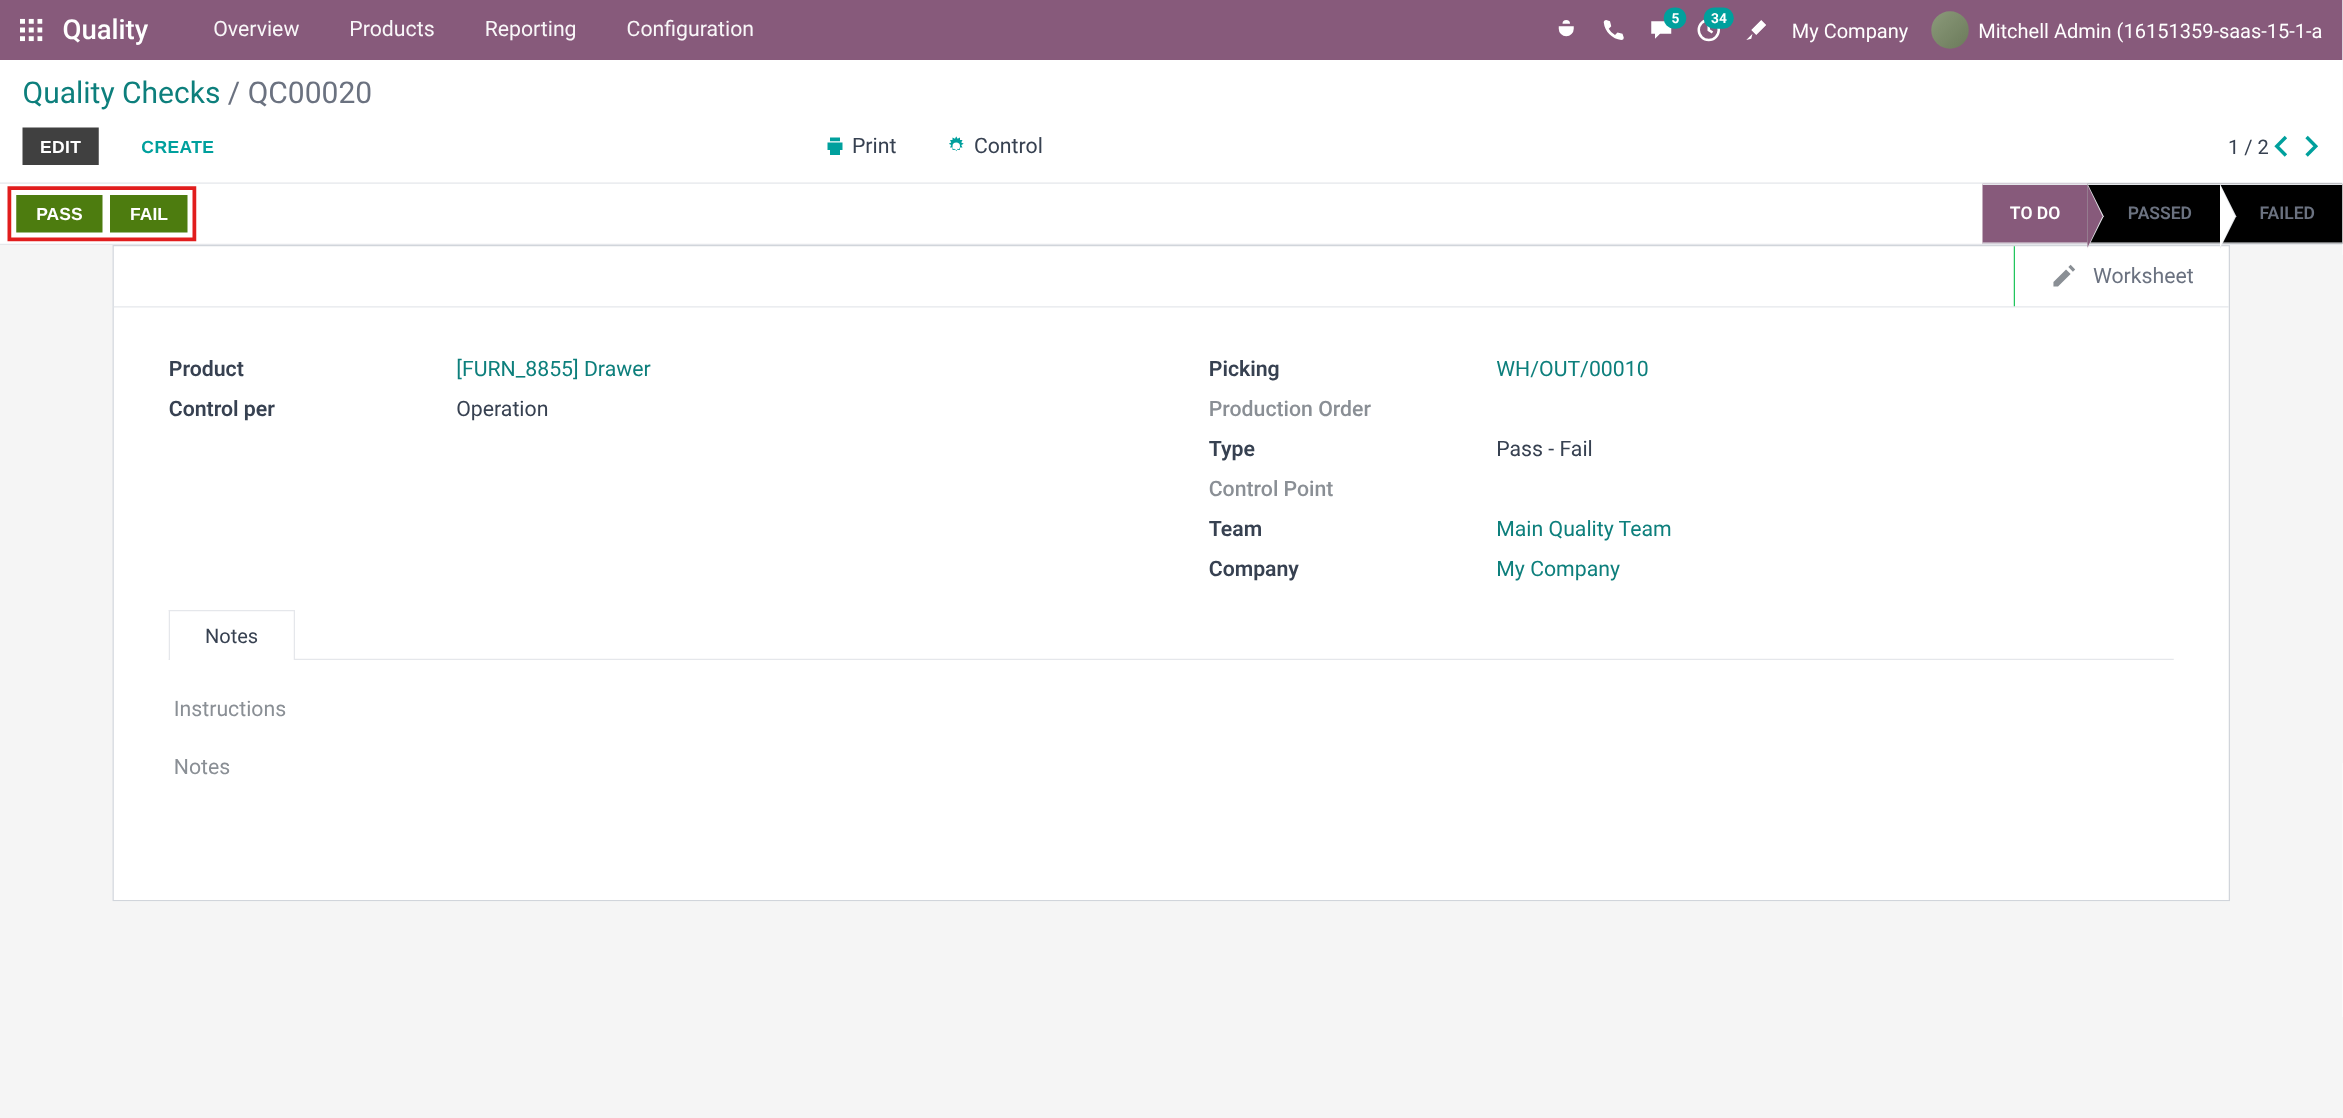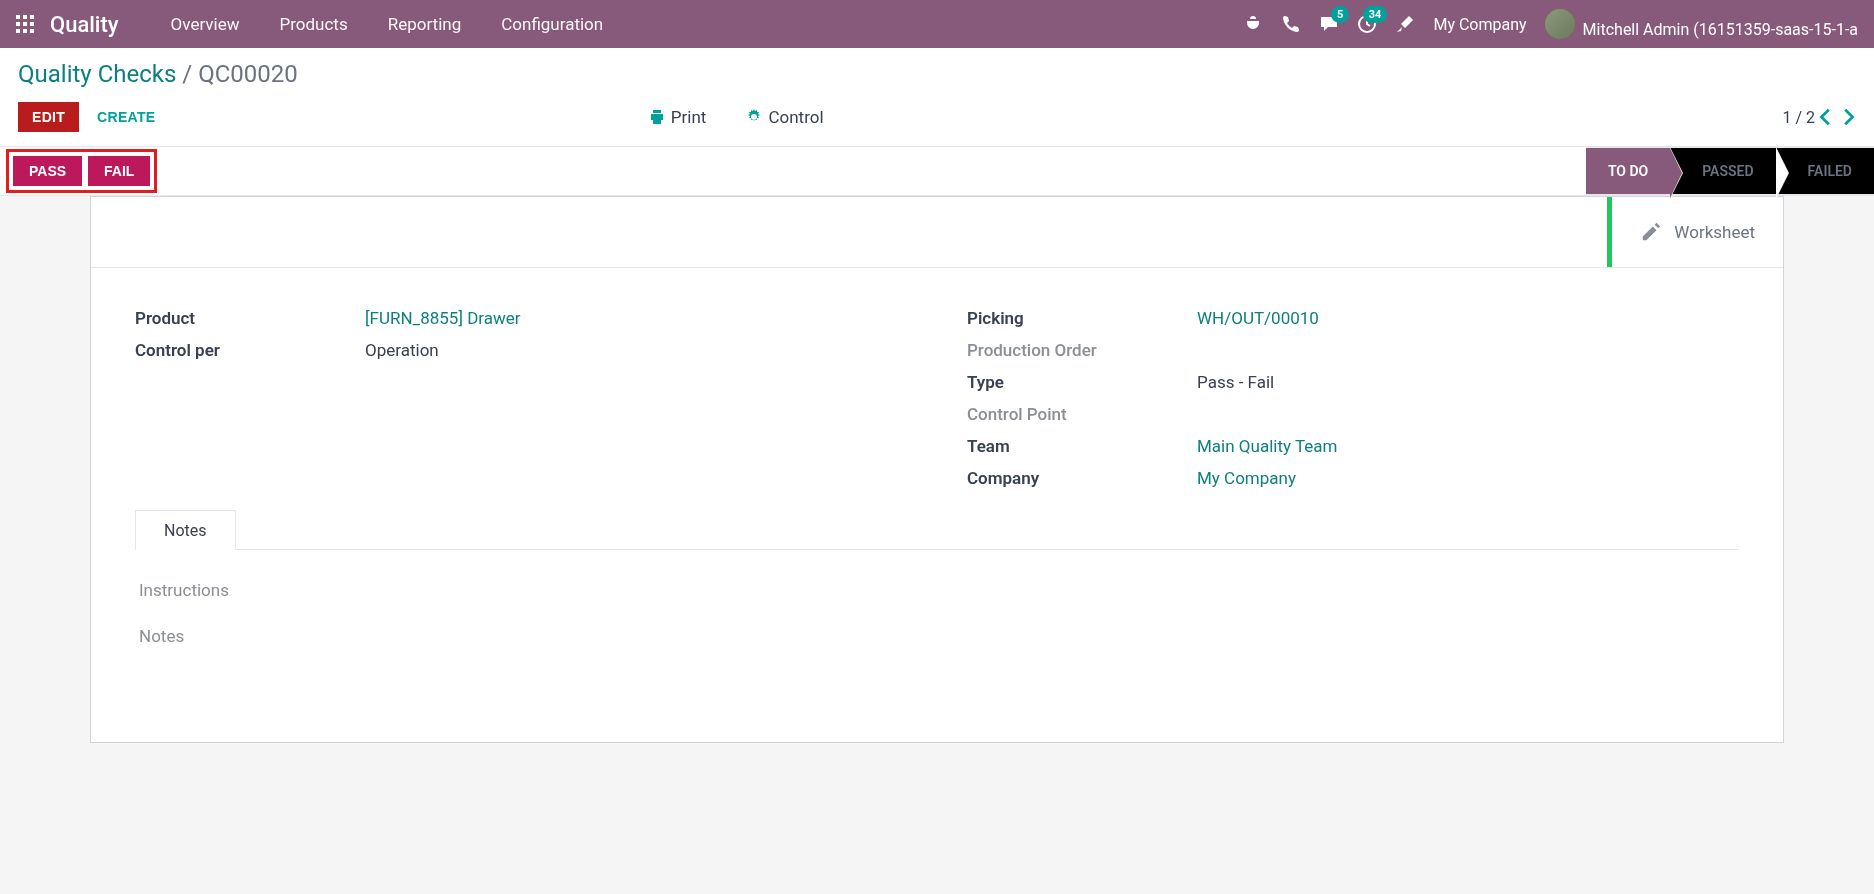--- a/index.html
+++ b/index.html
@@ -13,42 +13,42 @@
 .topbar .systray{display:flex;align-items:center;gap:18px}
 .systray-icon{width:20px;height:20px;cursor:pointer;position:relative}
 .badge{position:absolute;top:-8px;right:-10px;background:#00A09D;color:#fff;border-radius:10px;font-size:11px;font-weight:bold;padding:2px 6px;min-width:18px;text-align:center}
 .avatar{width:30px;height:30px;border-radius:50%;background:linear-gradient(135deg,#8b9a7a,#6b7a5a);display:inline-block;margin-right:8px;vertical-align:middle}
 .user-text{font-size:16px}
 .cp-wrap{padding:12px 15px 0 18px;background:#fff}
 .breadcrumb{font-size:24px;color:#0d7f7c;margin-bottom:14px}
 .breadcrumb .active{color:#6b7280}
 .action-row{display:flex;align-items:center;padding-bottom:14px}
 .btn{display:inline-flex;align-items:center;padding:7px 14px;font-size:14px;font-weight:600;border:none;cursor:pointer;text-transform:uppercase;letter-spacing:.3px}
-.btn-primary{background:#b91c1c;color:#fff;margin-right:4px}
+.btn-primary{background:#404040;color:#fff;margin-right:20px}
 .btn-secondary{background:transparent;color:#00A09D}
 .center-actions{margin-left:auto;margin-right:auto;display:flex;gap:40px}
 .center-actions a{color:#374151;text-decoration:none;font-size:17px;display:flex;align-items:center;cursor:pointer}
 .center-actions a svg{margin-right:6px}
 .pager{margin-left:auto;display:flex;align-items:center;font-size:16px;color:#374151}
 .pager-arrow{width:22px;height:22px;cursor:pointer}
 .statusbar-row{display:flex;align-items:center;background:#fff;border-top:1px solid #e5e7eb;border-bottom:1px solid #e5e7eb;height:50px}
 .status-buttons{border:3px solid #e11d1d;padding:4px;display:flex;gap:6px;margin-left:6px}
-.btn-pass,.btn-fail{background:#be185d;color:#fff;padding:7px 16px;font-weight:600;font-size:14px;border:none;cursor:pointer}
+.btn-pass,.btn-fail{background:#4d7c0f;color:#fff;padding:7px 16px;font-weight:600;font-size:14px;border:none;cursor:pointer}
 .statusbar{margin-left:auto;display:flex;height:100%}
 .status-step{position:relative;display:flex;align-items:center;padding:0 22px 0 32px;font-size:14px;font-weight:600;color:#6b7280;background:#000000;border-top:1px solid #e5e7eb;border-bottom:1px solid #e5e7eb;cursor:pointer}
 .status-step.active{background:#875A7B;color:#fff}
 .status-step::after{content:"";position:absolute;right:-12px;top:0;width:0;height:0;border-top:25px solid transparent;border-bottom:25px solid transparent;border-left:12px solid #fff;z-index:2}
 .status-step.active::after{border-left-color:#875A7B}
 .status-step::before{content:"";position:absolute;right:-13px;top:-1px;width:0;height:0;border-top:26px solid transparent;border-bottom:26px solid transparent;border-left:13px solid #e5e7eb;z-index:1}
 .status-step:last-child::after,.status-step:last-child::before{display:none}
 .status-step:first-child{padding-left:22px}
 .sheet-wrap{padding:0 90px;background:#f5f5f5}
 .sheet{background:#fff;border:1px solid #d1d5db;margin-top:0}
 .button-box{display:flex;justify-content:flex-end;border-bottom:1px solid #e5e7eb}
-.stat-button{display:flex;align-items:center;gap:12px;padding:24px 28px;border-left:5px solid #22c55e;cursor:pointer;color:#6b7280;font-size:17px}
+.stat-button{display:flex;align-items:center;gap:12px;padding:13px 28px;border-left:1px solid #22c55e;cursor:pointer;color:#6b7280;font-size:17px}
 .form-cols{display:flex;padding:40px 44px 10px 44px;gap:60px}
 .col{flex:1}
 .field-row{display:flex;margin-bottom:12px}
 .field-label{width:230px;font-weight:600;color:#374151;font-size:17px}
 .field-label.muted{color:#8a8f95;font-weight:500}
 .field-value{font-size:17px;color:#374151}
 .field-value.link{color:#0d7f7c;cursor:pointer}
 .tabs{padding:0 44px 40px 44px}
 .tab-nav{display:flex;border-bottom:1px solid #e5e7eb}
 .tab{padding:10px 28px;border:1px solid #e5e7eb;border-bottom:none;background:#fff;margin-bottom:-1px;font-size:16px;cursor:pointer;color:#374151}
@@ -104,21 +104,21 @@
           <path d="M10 5v5l3 2"></path>
         </svg>
       <span class="badge">34</span>
     </span>
     <span class="systray-icon">
       <svg viewBox="0 0 20 20" fill="#fff">
           <path d="M14 2l4 4-8 8-4-4zM2 18l4-1 1-4-4 4z"></path>
         </svg>
     </span>
     <span class="user-text">My Company</span>
-    <span style="display:flex;align-items:flex-end">
+    <span style="display:flex;align-items:center">
       <span class="avatar"></span>
       <span class="user-text">Mitchell Admin (16151359-saas-15-1-a</span>
     </span>
   </div>
 </div>
 
 <div class="cp-wrap">
   <div class="breadcrumb">
     <span>Quality Checks</span>
     <span style="color:#6b7280"> / </span>

